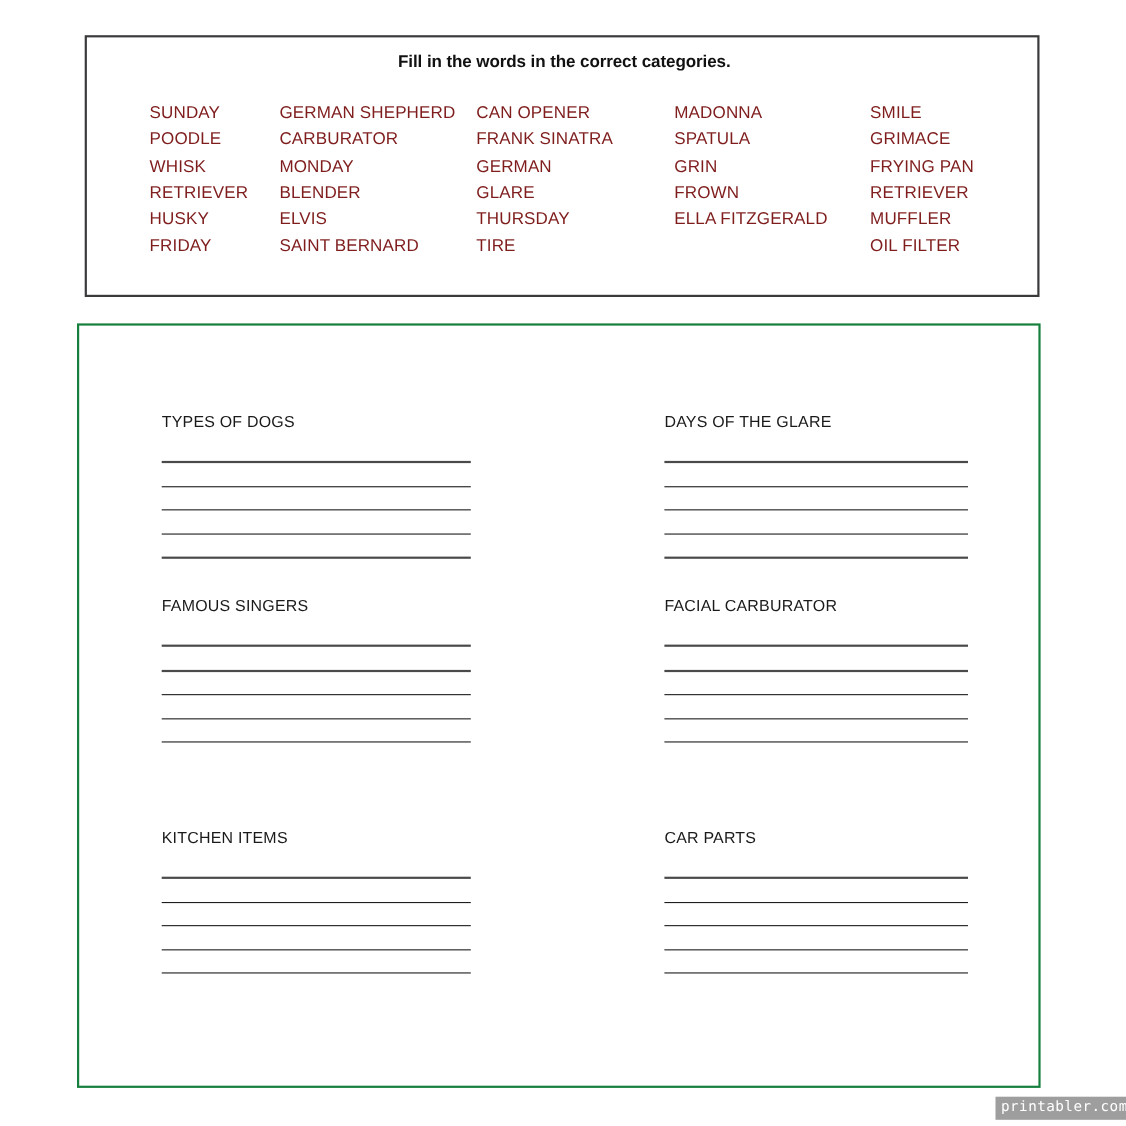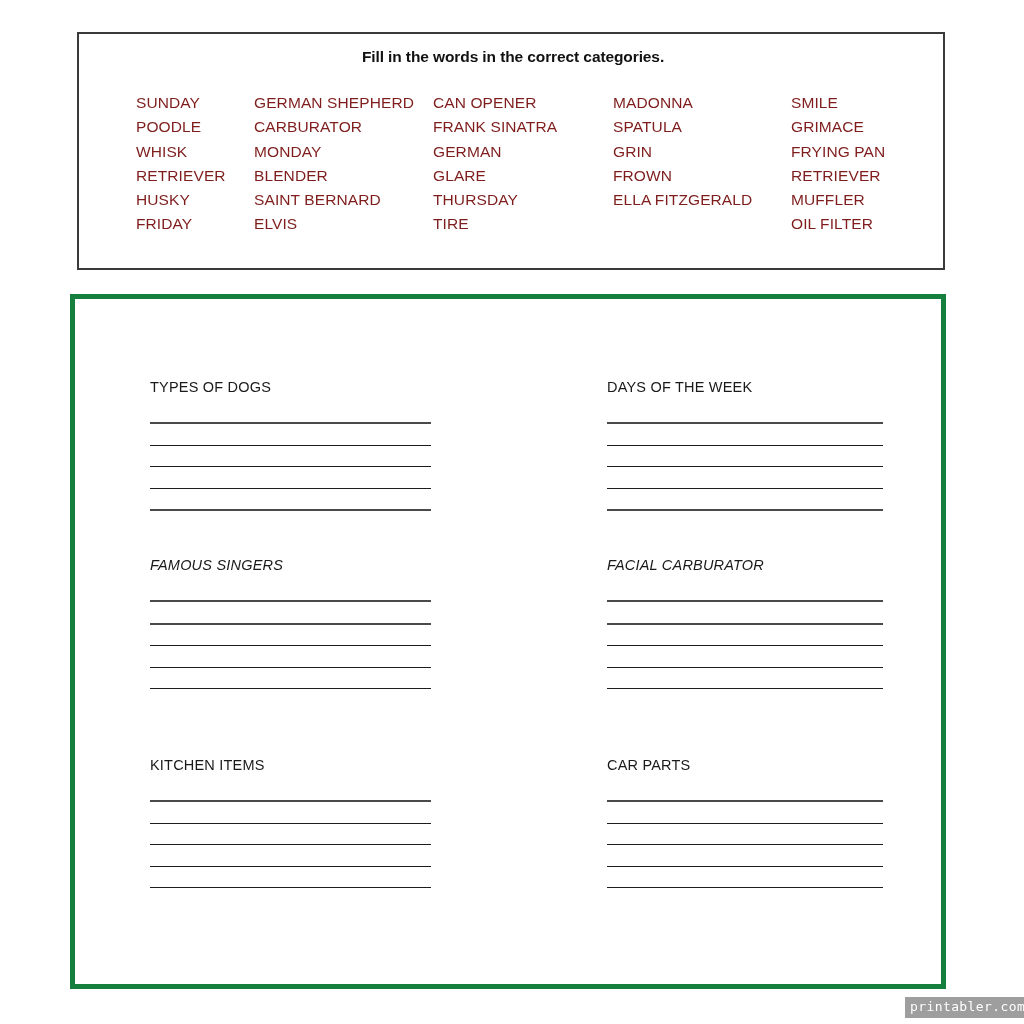--- a/index.html
+++ b/index.html
@@ -73,21 +73,21 @@
     letter-spacing: 0.1px;
   }
 
   
   .answer-box {
     position: absolute;
     left: 70px;
     top: 294px;
     width: 876px;
     height: 695px;
-    border: 5px solid #15803d;
+    border: 2px solid #15803d;
     background: #ffffff;
     box-sizing: border-box;
   }
 
   .cat-block {
     position: absolute;
   }
 
   .cat-title {
     font-size: 14.5px;
@@ -110,21 +110,21 @@
   .rule.thick { border-top-width: 2.1px; border-top-color: #4a4a4a; }
   .rule:last-child { margin-bottom: 0; }
 
   
   .col-left  { left: 75px; }
   .col-right { left: 532px; }
   .col-left  .lines, .col-left  .rule  { width: 281px; }
   .col-right .lines, .col-right .rule  { width: 276px; }
 
   .row-1 { top: 79px; }
-  .row-2 { top: 257px; font-style: italic; }
+  .row-2 { top: 246px; }
   .row-3 { top: 457px; }
 
   
   .watermark {
     position: absolute;
     left: 905px;
     top: 997px;
     background: #9e9e9e;
     color: #ffffff;
     font-family: "DejaVu Sans Mono", monospace;
@@ -150,22 +150,22 @@
         <div class="word">WHISK</div>
         <div class="word">RETRIEVER</div>
         <div class="word">HUSKY</div>
         <div class="word">FRIDAY</div>
       </div>
       <div class="wordcol wordcol-1">
         <div class="word">GERMAN SHEPHERD</div>
         <div class="word">CARBURATOR</div>
         <div class="word">MONDAY</div>
         <div class="word">BLENDER</div>
+        <div class="word">ELVIS</div>
         <div class="word">SAINT BERNARD</div>
-        <div class="word">ELVIS</div>
       </div>
       <div class="wordcol wordcol-2">
         <div class="word">CAN OPENER</div>
         <div class="word">FRANK SINATRA</div>
         <div class="word">GERMAN</div>
         <div class="word">GLARE</div>
         <div class="word">THURSDAY</div>
         <div class="word">TIRE</div>
       </div>
       <div class="wordcol wordcol-3">
@@ -193,21 +193,21 @@
       <div class="lines">
         <div class="rule thick"></div>
         <div class="rule"></div>
         <div class="rule"></div>
         <div class="rule"></div>
         <div class="rule thick"></div>
       </div>
     </div>
 
     <div class="cat-block col-right row-1">
-      <div class="cat-title">DAYS OF THE WEEK</div>
+      <div class="cat-title">DAYS OF THE GLARE</div>
       <div class="lines">
         <div class="rule thick"></div>
         <div class="rule"></div>
         <div class="rule"></div>
         <div class="rule"></div>
         <div class="rule thick"></div>
       </div>
     </div>
 
     <div class="cat-block col-left row-2">

